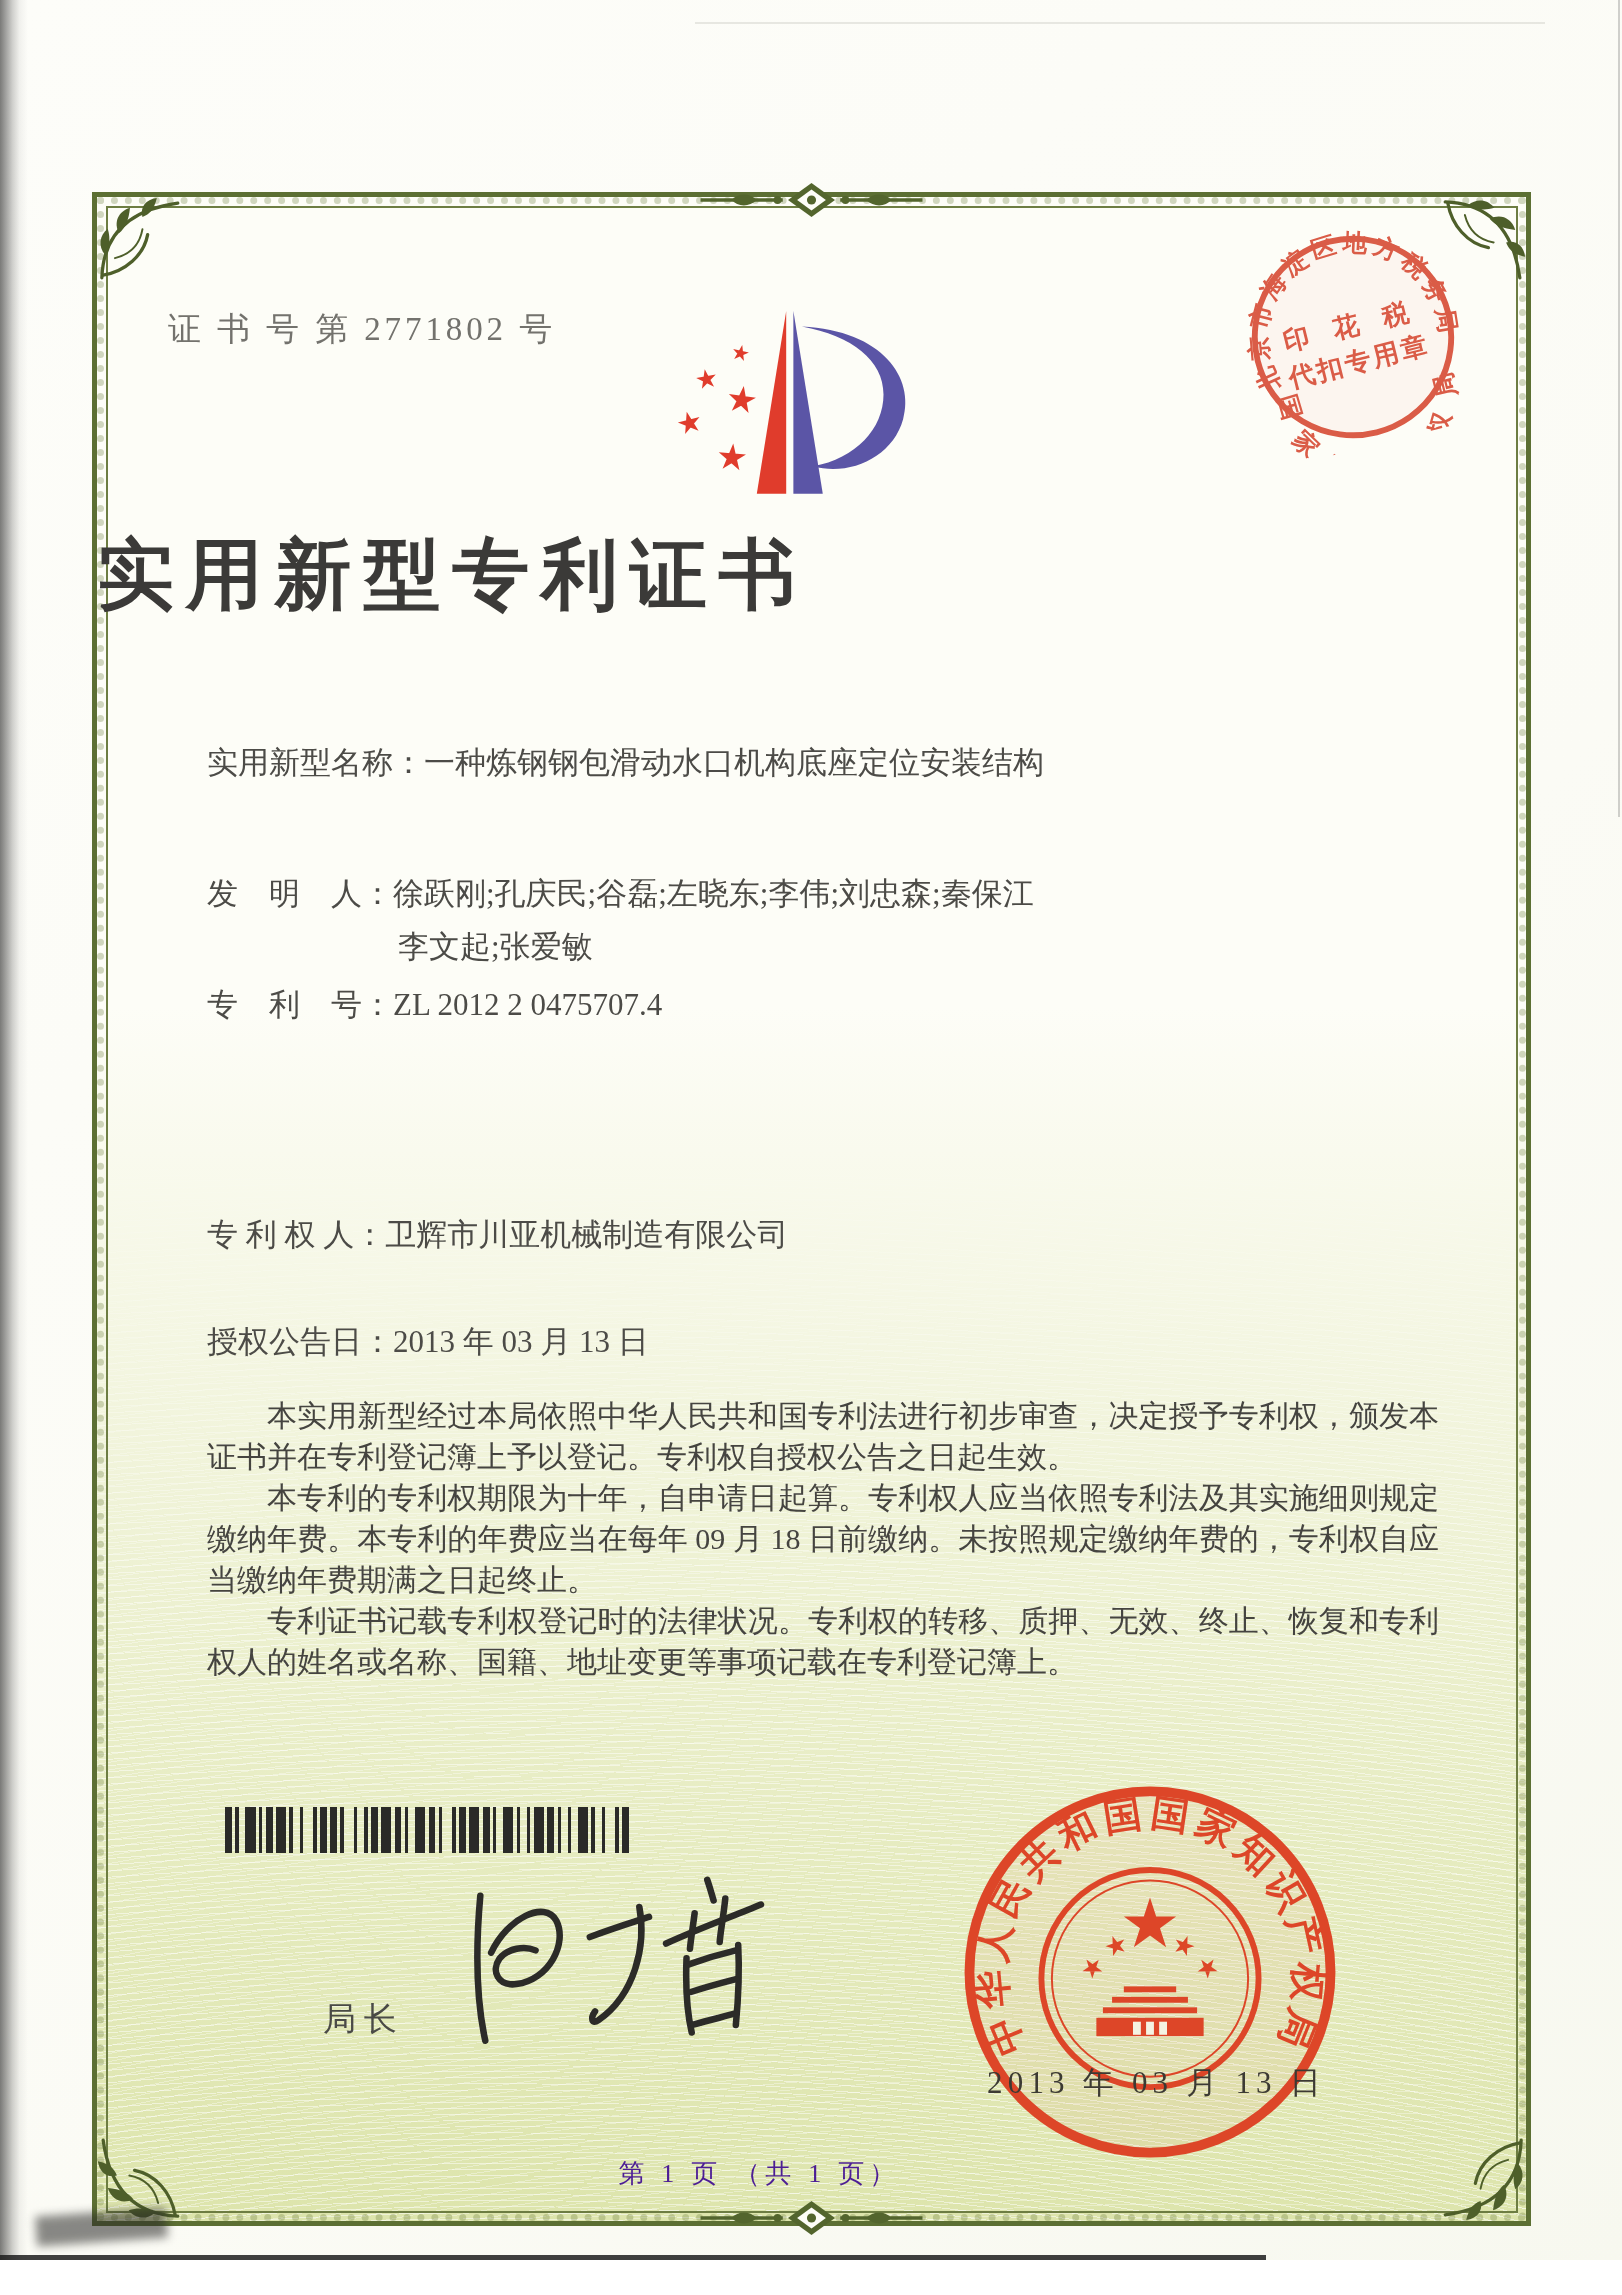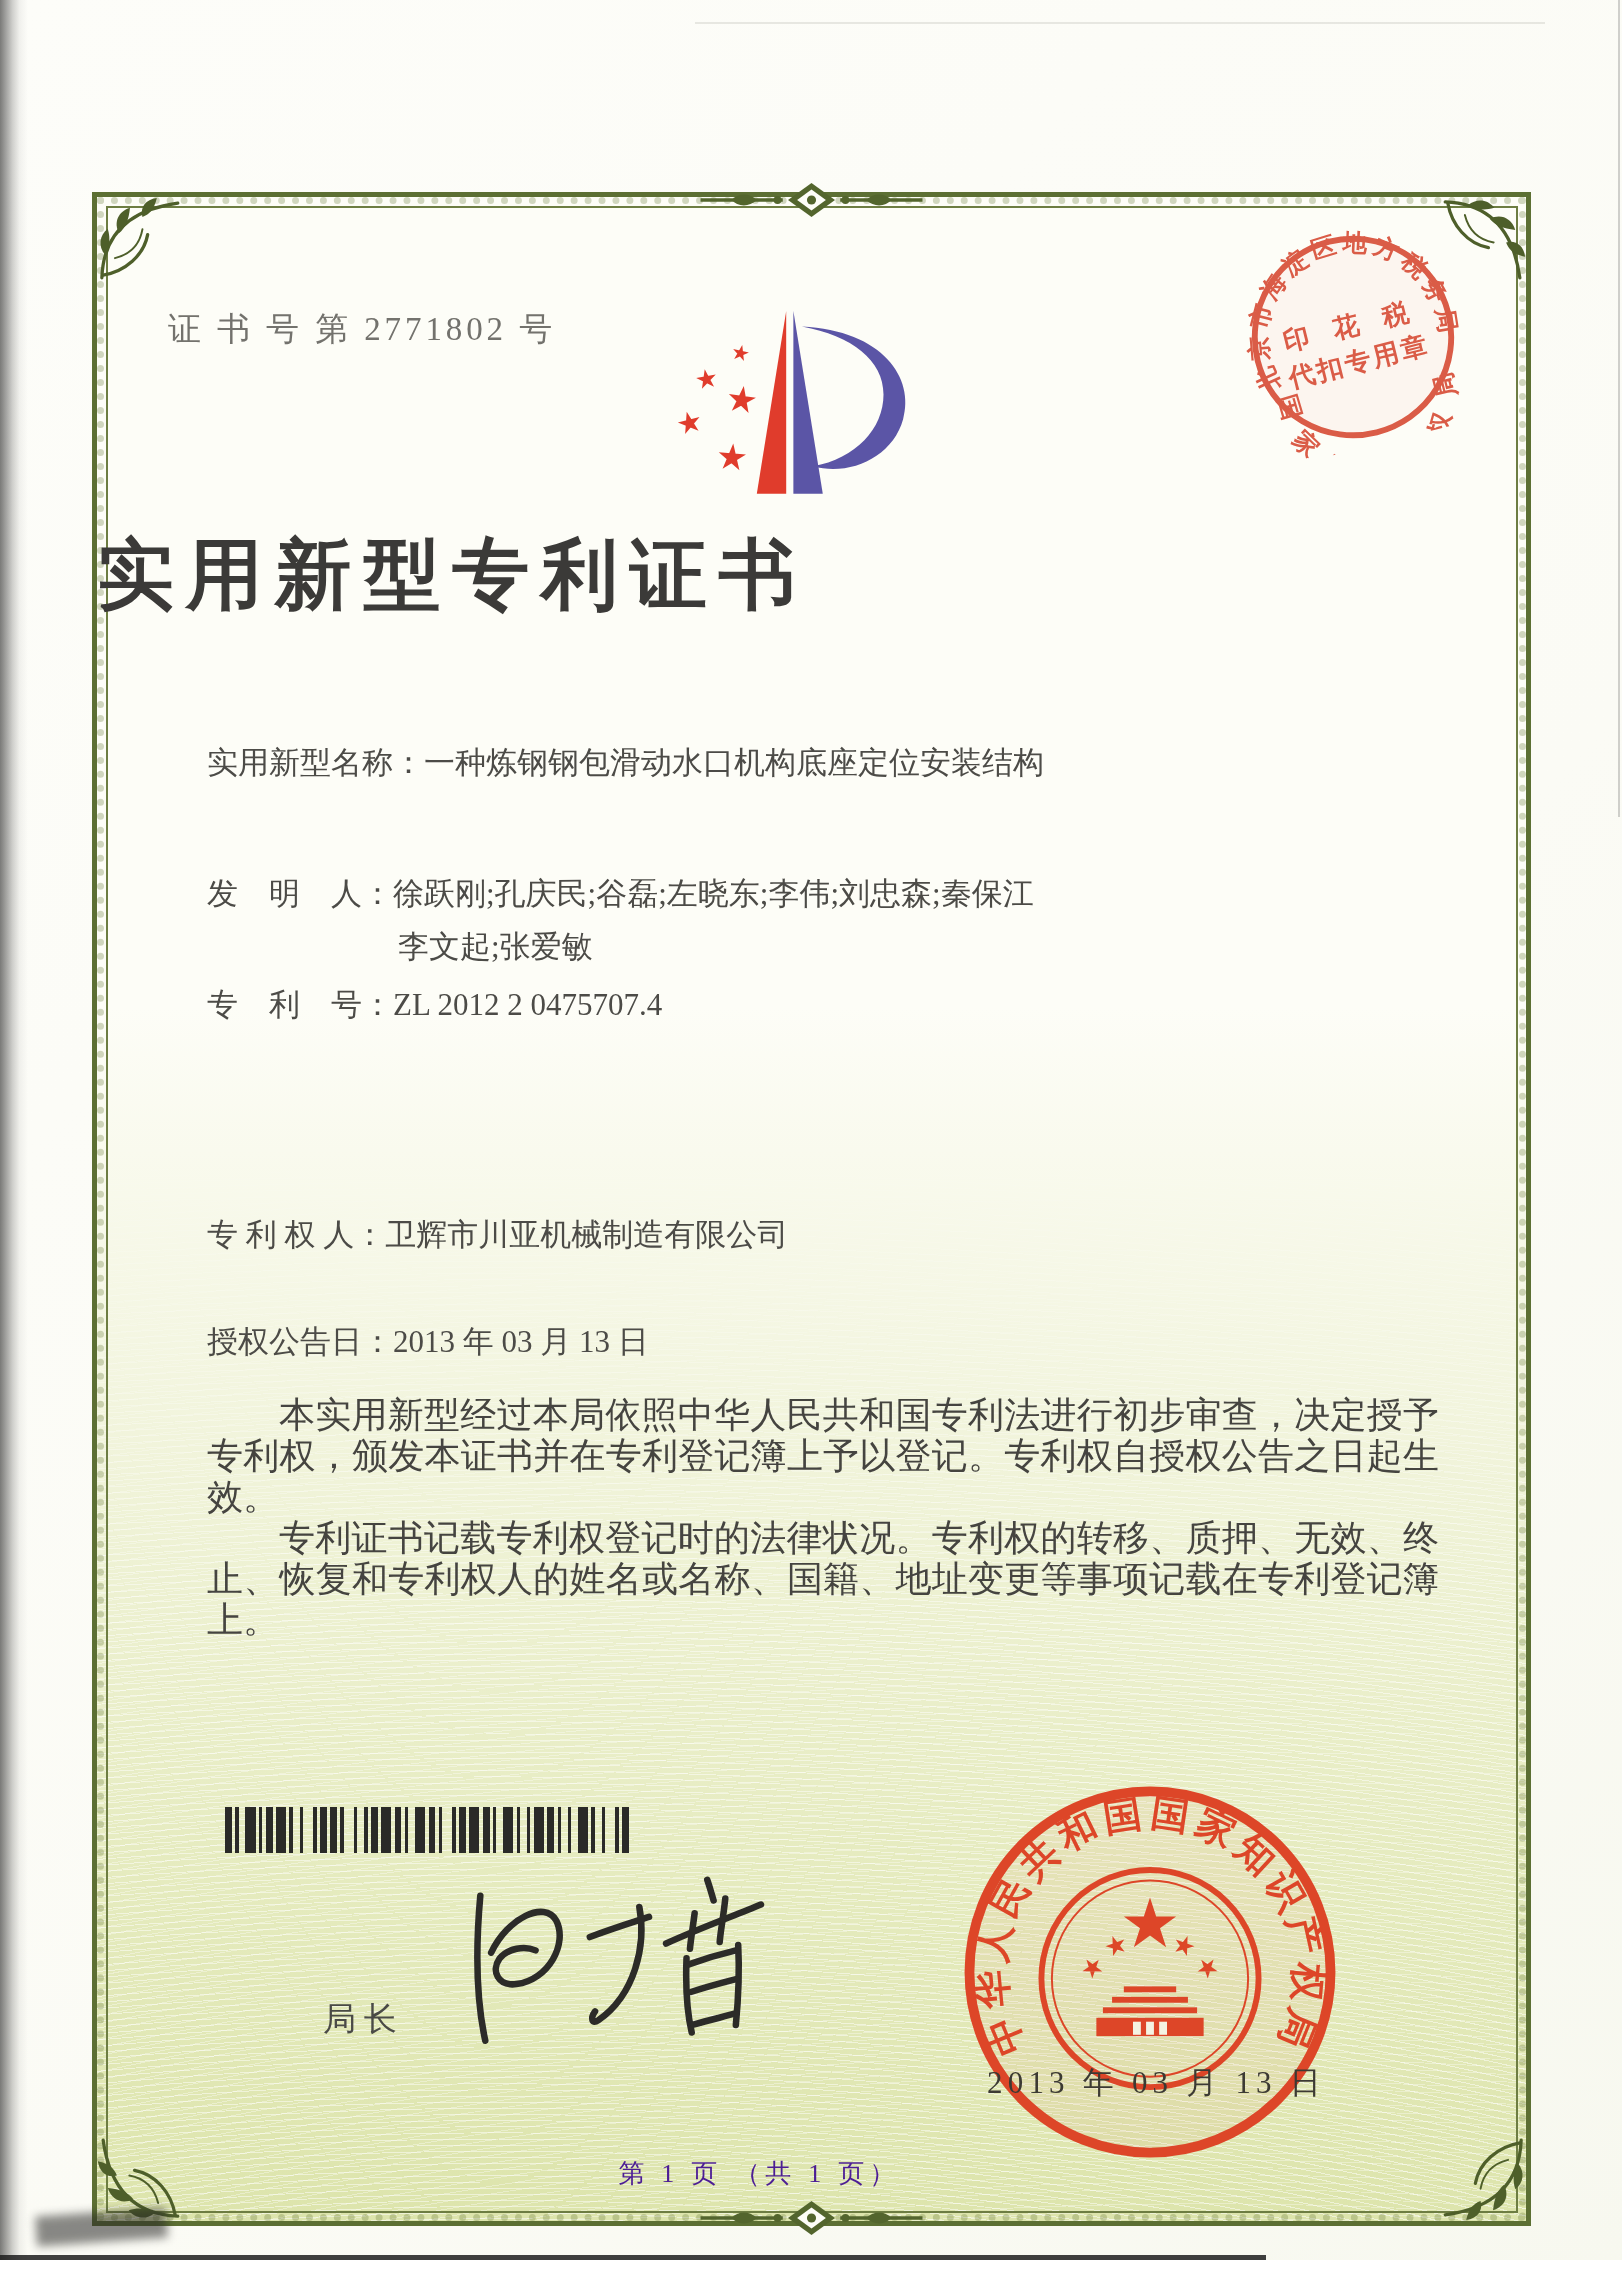--- a/index.html
+++ b/index.html
@@ -53,21 +53,21 @@
   .field .lab{display:inline-block;}
   .field .val{display:inline;}
   .f-name{top:545px;}
   .f-inv1{top:676px;}
   .f-inv2{top:729px;left:301px;}
   .f-pno{top:787px;}
   .f-fil{top:908px;}
   .f-pat{top:1017px;}
   .f-gra{top:1124px;}
 
-  .paras{position:absolute;left:110px;top:1198px;width:1232px;font-size:36px;line-height:41px;
+  .paras{position:absolute;left:110px;top:1198px;width:1232px;font-size:30px;line-height:41px;
     color:#454440;text-align:justify;}
   .paras p{margin:0;text-indent:2em;}
 
   .barcode{position:absolute;left:128px;top:1610px;width:407px;height:46px;display:flex;align-items:stretch;}
   .barcode .b{height:100%;}
 
   .juzhang{position:absolute;left:226px;top:1800px;font-size:33px;color:#4a4a46;letter-spacing:7.8px;}
   .signature{position:absolute;left:330px;top:1666px;width:353px;height:220px;transform:rotate(-3deg);}
 
   .seal{position:absolute;left:862px;top:1584px;width:382px;height:382px;}
@@ -230,20 +230,21 @@
     </div>
     <div class="field f-pat">
       <span class="lab">专 利 权 人：</span><span class="val">卫辉市川亚机械制造有限公司</span>
     </div>
     <div class="field f-gra">
       <span class="lab">授权公告日：</span><span class="val">2013 年 03 月 13 日</span>
     </div>
 
     <div class="paras">
       <p>本实用新型经过本局依照中华人民共和国专利法进行初步审查，决定授予专利权，颁发本证书并在专利登记簿上予以登记。专利权自授权公告之日起生效。</p>
+      <p>本专利的专利权期限为十年，自申请日起算。专利权人应当依照专利法及其实施细则规定缴纳年费。本专利的年费应当在每年 09 月 18 日前缴纳。未按照规定缴纳年费的，专利权自应当缴纳年费期满之日起终止。</p>
       <p>专利证书记载专利权登记时的法律状况。专利权的转移、质押、无效、终止、恢复和专利权人的姓名或名称、国籍、地址变更等事项记载在专利登记簿上。</p>
     </div>
 
     <div class="barcode" id="barcode">
         <div class="b" style="width: 6.8px; background: rgb(42, 42, 40);"></div>
         <div class="b" style="width: 3.4px; background: transparent;"></div>
         <div class="b" style="width: 3.4px; background: rgb(42, 42, 40);"></div>
         <div class="b" style="width: 6.8px; background: transparent;"></div>
         <div class="b" style="width: 10.2px; background: rgb(42, 42, 40);"></div>
         <div class="b" style="width: 3.4px; background: transparent;"></div>

